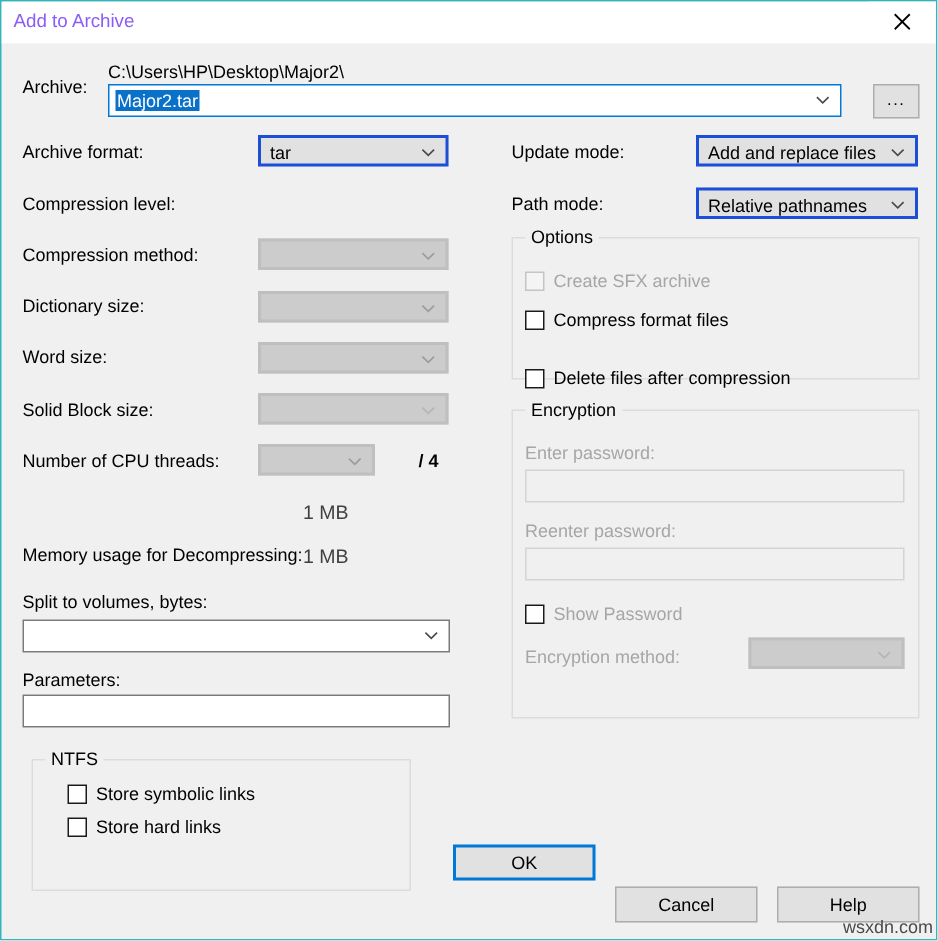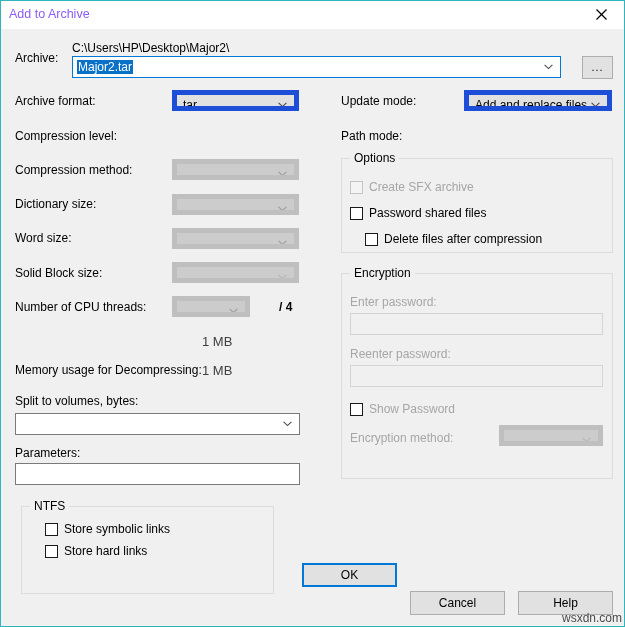--- a/index.html
+++ b/index.html
@@ -80,21 +80,21 @@
     color: #404040;
     white-space: nowrap;
     text-align: left;
   }
 
   
   .combo {
     position: absolute;
     box-sizing: border-box;
     background: #e1e1e1;
-    border: 5px solid #1d4ed8;
+    border: 2px solid #1d4ed8;
     height: 21px;
     font-size: 12px;
     color: #000;
     overflow: hidden;
   }
   .combo .ctext {
     position: absolute;
     left: 6px;
     top: 3px;
     white-space: nowrap;
@@ -352,33 +352,41 @@
     <div class="combo" style="left:462px; top:61px; width:148px;">
       <span class="ctext">Add and replace files</span>
       <span class="arrow">
         <svg class="chev" viewBox="0 0 9 6">
             <path d="M0.6 0.8 L4.5 4.6 L8.4 0.8" fill="none" stroke="#4a4a4a" stroke-width="1.1"></path>
           </svg>
       </span>
     </div>
 
     <div class="lbl" style="left:339px; top:100px;">Path mode:</div>
+    <div class="combo" style="left:462px; top:96px; width:148px;">
+      <span class="ctext">Relative pathnames</span>
+      <span class="arrow">
+        <svg class="chev" viewBox="0 0 9 6">
+            <path d="M0.6 0.8 L4.5 4.6 L8.4 0.8" fill="none" stroke="#4a4a4a" stroke-width="1.1"></path>
+          </svg>
+      </span>
+    </div>
 
     <div class="group" style="left:339px; top:129px; width:272px; height:95px;">
       <span class="group-title">Options</span>
     </div>
     <div class="cbrow" style="left:348px; top:151px;">
       <span class="cbox dis"></span>
       <span class="cbtext dis">Create SFX archive</span>
     </div>
     <div class="cbrow" style="left:348px; top:177px;">
       <span class="cbox"></span>
-      <span class="cbtext">Password shared files</span>
-    </div>
-    <div class="cbrow" style="left:348px; top:203px;margin-left:15px;">
+      <span class="cbtext">Compress format files</span>
+    </div>
+    <div class="cbrow" style="left:348px; top:216px;">
       <span class="cbox"></span>
       <span class="cbtext">Delete files after compression</span>
     </div>
 
     <div class="group" style="left:339px; top:244px; width:272px; height:206px;">
       <span class="group-title">Encryption</span>
     </div>
 
     <div class="lbl dis" style="left:348px; top:266px;">Enter password:</div>
     <input class="textbox disabled" style="left: 348px; top: 284px; width: 253px;" type="text" disabled="" value="">

